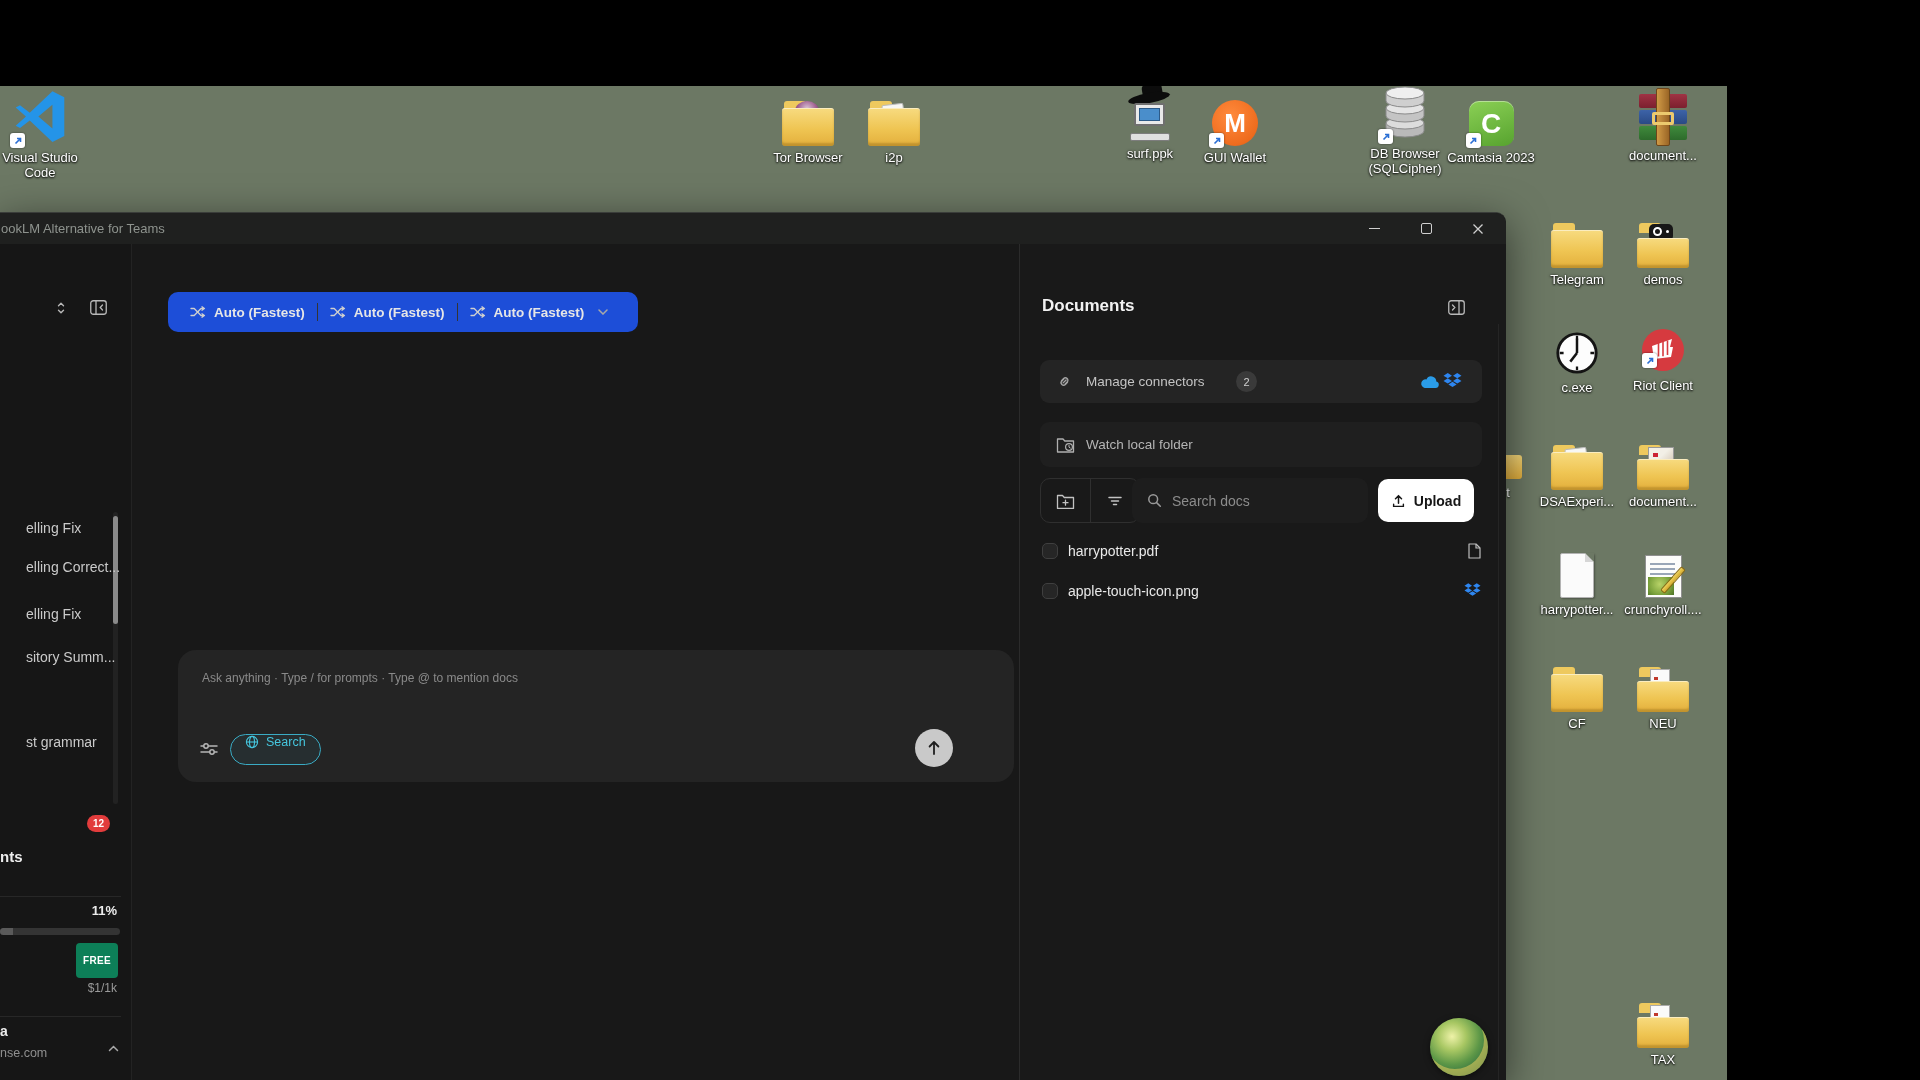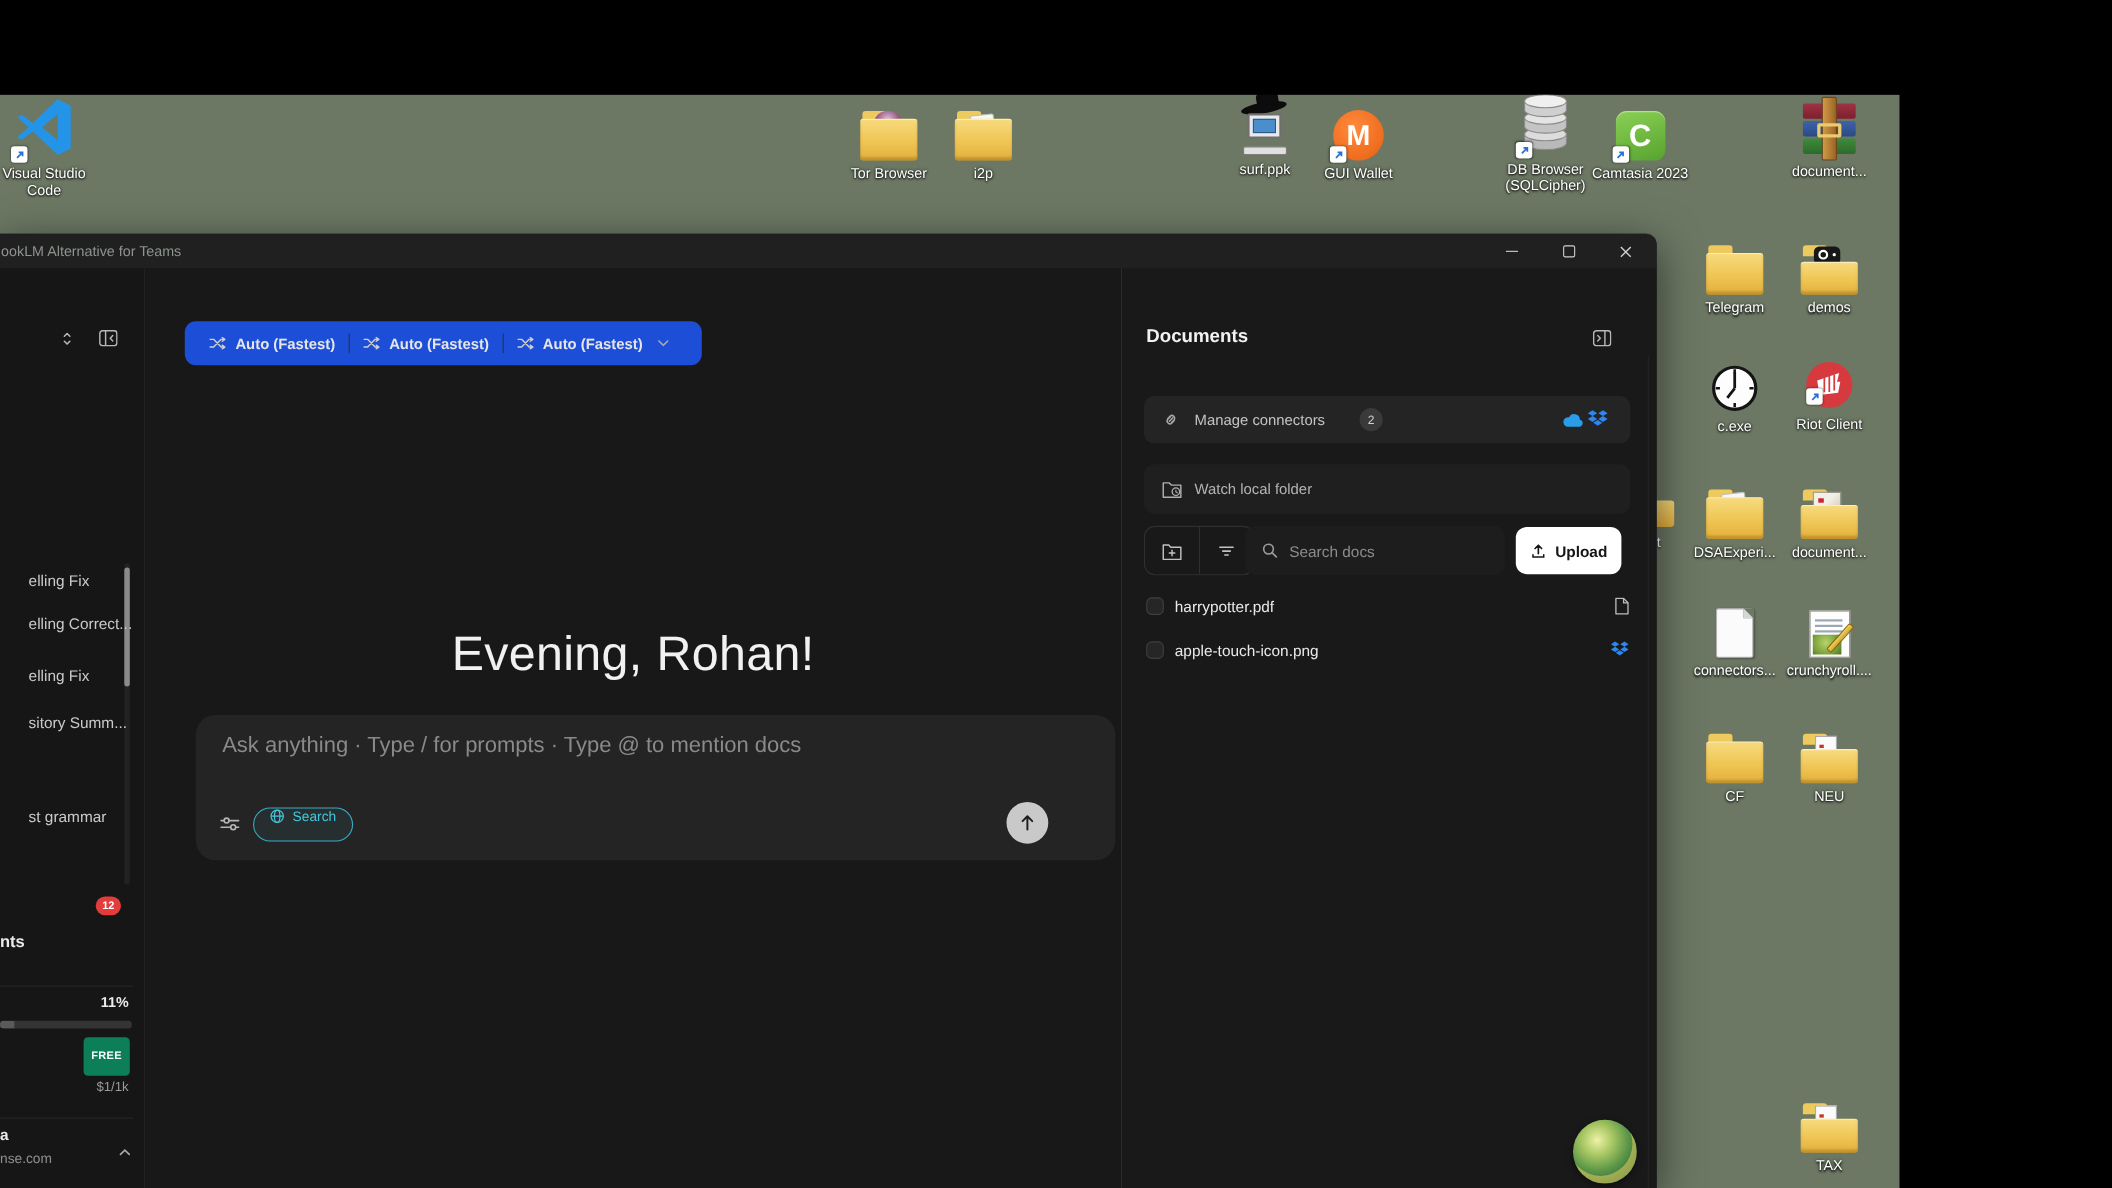--- a/index.html
+++ b/index.html
@@ -109,21 +109,21 @@
   #mainarea { position:absolute; left:132px; top:31px; width:887px; height:837px; background:#181818; }
   #modelbar { position:absolute; left:36px; top:48px; width:470px; height:40px; background:#1d4ed8; border-radius:10px;
     display:flex; align-items:center; padding:0 10px; }
   .model-seg { display:flex; align-items:center; gap:8px; padding:0 12px; height:100%; cursor:default; }
   .model-seg span { font-size:13.5px; font-weight:700; color:#e6e6e6; white-space:nowrap; }
   .model-div { width:1px; height:18px; background:#343434; }
   #greeting { position:absolute; left:0; top:326px; width:100%; text-align:center; font-size:44px; font-weight:500;
     color:#f1f1f1; letter-spacing:.3px; }
   #inputcard { position:absolute; left:46px; top:406px; width:836px; height:132px; background:#242424; border-radius:18px; }
   #askinput { position:absolute; left:24px; top:16px; width:720px; height:24px; background:transparent; border:none; outline:none;
-    font-size:20px; color:#ddd; font-family:"Liberation Sans",sans-serif; }
+    font-size:12px; color:#ddd; font-family:"Liberation Sans",sans-serif; }
   #askinput::placeholder { color:#8a8a8a; }
   #tuneicon { position:absolute; left:22px; top:92px; }
   #searchpill { position:absolute; left:52px; top:84px; height:31px; padding:0 14px; border:1px solid #3aabc4; border-radius:16px;
     background:rgba(58,171,196,.08); display:flex; gap:7px; color:#45c6de; font-size:12.5px; }
   #sendbtn { position:absolute; left:737px; top:79px; width:38px; height:38px; border-radius:50%; background:#c9c9c9;
     display:flex; align-items:center; justify-content:center; }
 
   
   #docspanel { position:absolute; left:1019px; top:31px; width:487px; height:837px; background:#191919; border-left:1px solid #2b2b2b; }
   #docspanel .gutter { position:absolute; left:478px; top:80px; bottom:0; width:1px; background:#252525; }
@@ -352,21 +352,21 @@
         <span class="fbody" style="top:7px;"></span>
       </span>
     </div>
   <div class="lbl">document...</div>
 </div>
 
 <div class="dicon" style="left:1533px; top:542px;">
   <div class="ic">
       <span class="textfile"></span>
     </div>
-  <div class="lbl">connectors...</div>
+  <div class="lbl">harrypotter...</div>
 </div>
 <div class="dicon" style="left:1619px; top:542px;">
   <div class="ic">
       <span class="notepad">
     <span class="line" style="top:7px;"></span>
         <span class="line" style="top:12px;"></span>
         <span class="line" style="top:17px;"></span>
     <span class="blob"></span>
         <span class="pencil"></span>
   </span>
@@ -493,21 +493,20 @@
         <svg width="16" height="12" viewBox="0 0 16 12">
             <path d="M1 2.5h3.2L11 9.5h2.8 M1 9.5h3.2L11 2.5h2.8 M12 0.8l2.4 1.7L12 4.2 M12 7.8l2.4 1.7L12 11.2" stroke="#cfcfcf" stroke-width="1.3" fill="none" stroke-linecap="round" stroke-linejoin="round"></path>
           </svg>
         <span>Auto (Fastest)</span>
         <svg width="10" height="6" viewBox="0 0 10 6" style="margin-left:6px;">
             <path d="M1 1 L5 5 L9 1" stroke="#a8a8a8" stroke-width="1.5" fill="none" stroke-linecap="round"></path>
           </svg>
       </div>
     </div>
 
-    <div id="greeting">Evening, Rohan!</div>
 
     <div id="inputcard">
       <input id="askinput" type="text" placeholder="Ask anything · Type / for prompts · Type @ to mention docs" style="">
       <span id="tuneicon">
         <svg width="18" height="14" viewBox="0 0 18 14">
           <path d="M1 4h16 M1 10h16" stroke="#b5b5b5" stroke-width="1.5" stroke-linecap="round"></path>
           <circle cx="6" cy="4" r="2.2" fill="#242424" stroke="#b5b5b5" stroke-width="1.5"></circle>
           <circle cx="12" cy="10" r="2.2" fill="#242424" stroke="#b5b5b5" stroke-width="1.5"></circle>
         </svg>
       </span>

